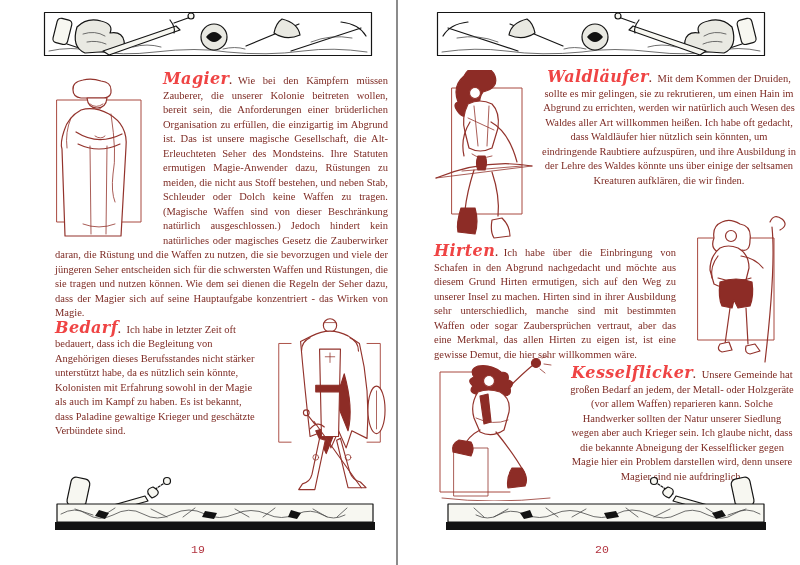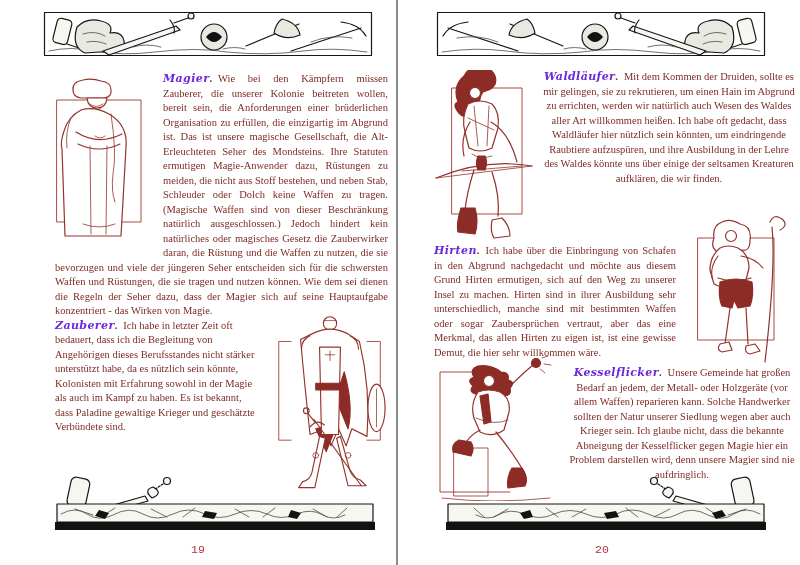--- a/index.html
+++ b/index.html
@@ -21,21 +21,21 @@
   .page-left .content{left:55px;right:8px;}
   .page-right .content{left:36px;right:10px;top:70px;}
 
   .sec{clear:both;}
   .para{margin:0;font-size:10.5px;line-height:14.5px;color:#7e2b24;}
   .al-justify{text-align:justify;}
   .al-left{text-align:left;}
   .al-center{text-align:center;}
 
   .h{font-family:"DejaVu Serif",serif;font-style:italic;font-weight:700;
-     font-size:11px;color:#6d28d9;letter-spacing:.4px;}
+     font-size:16px;color:#ef4444;letter-spacing:.4px;}
   .hdot{margin-right:6px;color:#7e2b24;font-weight:700;}
 
   .fig{display:block;}
   .fig svg{display:block;width:100%;height:100%;}
   .fig-magier{float:left;width:112px;height:172px;margin:2px 8px 2px -12px;}
   .fig-paladin{float:right;width:124px;height:186px;margin:-6px -4px 2px 8px;}
   .fig-wald{float:left;width:100px;height:172px;margin:0 8px 2px 0;}
   .fig-hirten{float:right;width:112px;height:150px;margin:-30px 0 2px 8px;}
   .fig-kessel{float:left;width:130px;height:145px;margin:-10px 8px 2px -4px;}
 
@@ -126,21 +126,21 @@
             <circle class="thin" cx="50" cy="150" r="3"></circle>
             <circle class="thin" cx="84" cy="150" r="3"></circle>
             <path d="M48 112 L98 182" stroke-width="2.4"></path>
             <path d="M44 120 q8 -9 15 -2"></path>
             <path d="M42 106 l7 9"></path>
             <circle cx="40" cy="103" r="3"></circle>
             <ellipse class="wfill" cx="114" cy="100" rx="9" ry="25"></ellipse>
             <path class="thin" d="M114 80 v40"></path>
           </svg>
         </span>
-        <span class="h">Zauberer</span><span class="hdot">.</span><span>Ich habe in letzter Zeit oft bedauert, dass ich die Begleitung von Angehörigen dieses Berufsstandes nicht stärker unterstützt habe, da es nützlich sein könnte, Kolonisten mit Erfahrung sowohl in der Magie als auch im Kampf zu haben. Es ist bekannt, dass Paladine gewaltige Krieger und geschätzte Verbündete sind.</span>
+        <span class="h">Bedarf</span><span class="hdot">.</span><span>Ich habe in letzter Zeit oft bedauert, dass ich die Begleitung von Angehörigen dieses Berufsstandes nicht stärker unterstützt habe, da es nützlich sein könnte, Kolonisten mit Erfahrung sowohl in der Magie als auch im Kampf zu haben. Es ist bekannt, dass Paladine gewaltige Krieger und geschätzte Verbündete sind.</span>
       </p>
     </section>
 
   </div>
 
   <div class="ornament-bottom">
     <svg class="ink" viewBox="0 0 320 56">
       <g>
         <rect class="fillw" x="14" y="2" width="19" height="29" rx="5" transform="rotate(12 24 16)"></rect>
         <path d="M30 28 L64 44" stroke-width="3"></path>

